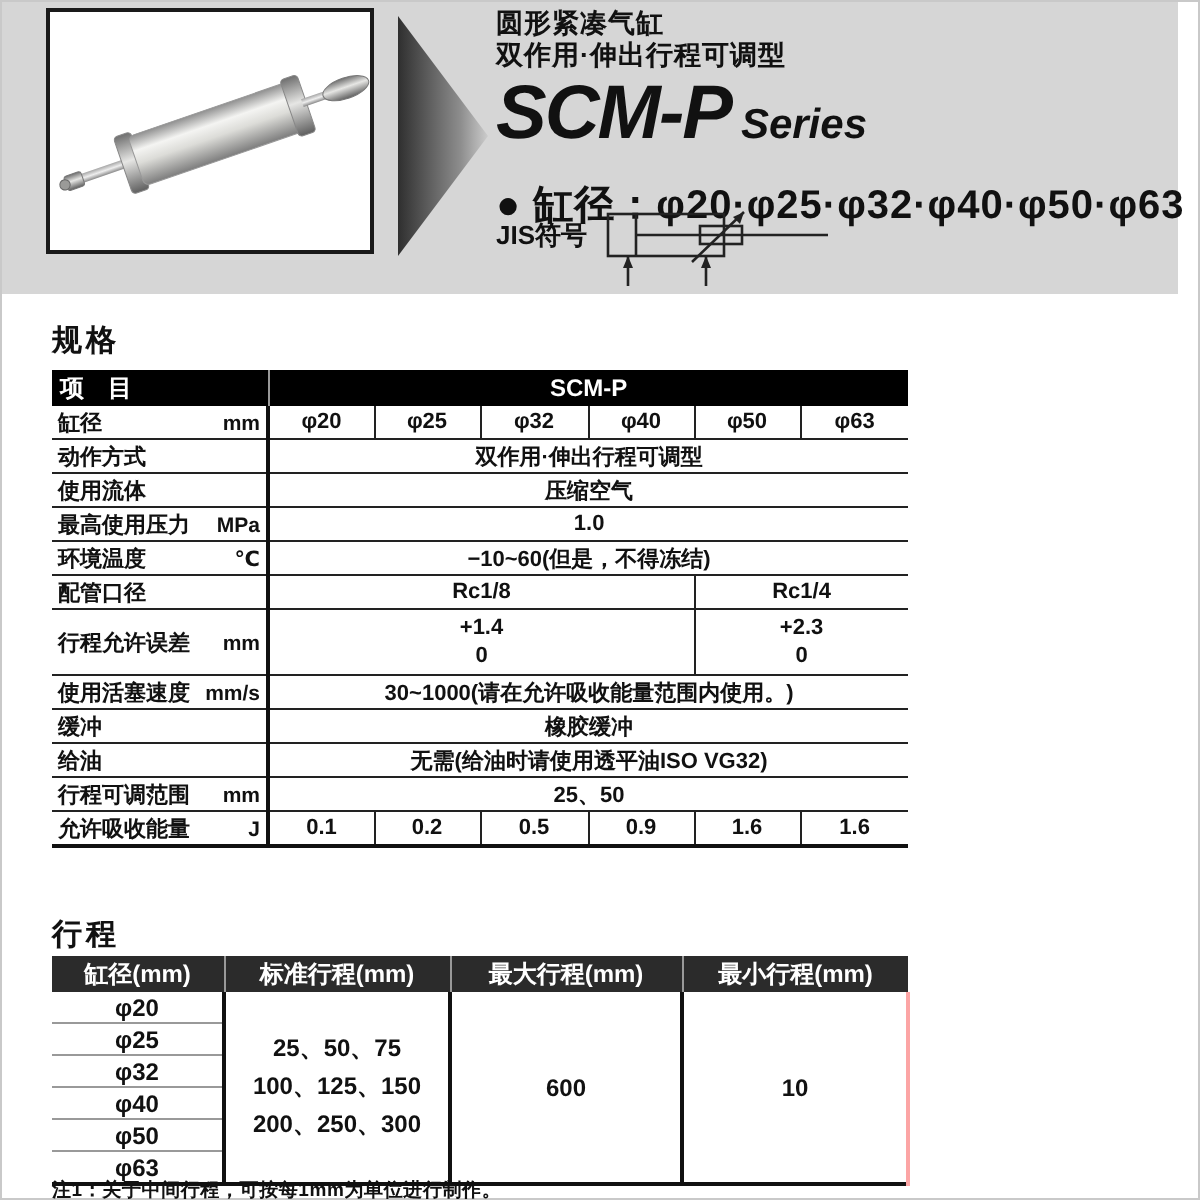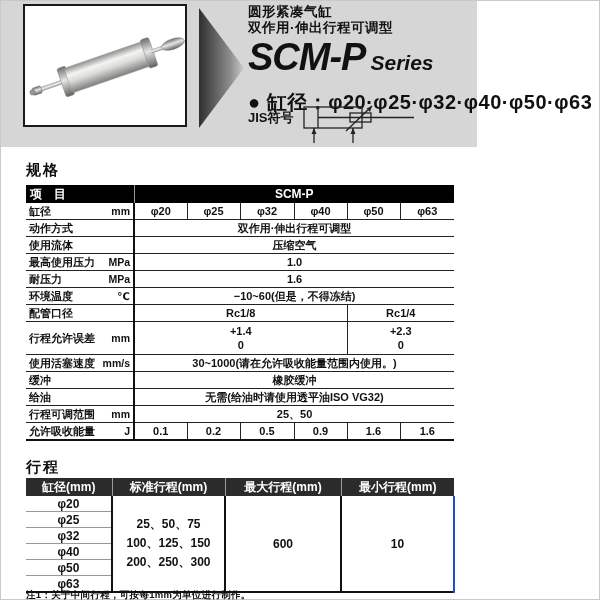--- a/index.html
+++ b/index.html
@@ -1,21 +1,21 @@
 <!DOCTYPE html>
 <html><head>
 <meta charset="utf-8">
 <style>
   html,body{margin:0;padding:0;}
   body{width:600px;height:600px;background:#fff;position:relative;overflow:hidden;
        font-family:"Liberation Sans","DejaVu Sans",sans-serif;color:#111;}
   .page{position:absolute;inset:0;border:1px solid #c9c9c9;box-sizing:border-box;}
 
   
-  .banner{position:absolute;left:0;top:0;width:476px;height:146px;background:#d6d6d6;}
+  .banner{position:absolute;left:0;top:0;width:588px;height:146px;background:#d6d6d6;}
   .photo-box{position:absolute;left:22px;top:3px;width:164px;height:123px;background:#fff;
              border:2px solid #1a1a1a;box-sizing:border-box;overflow:hidden;}
   .arrow-wrap{position:absolute;left:198px;top:7px;width:46px;height:120px;}
   .titles{position:absolute;left:247px;top:3px;width:350px;}
   .t-line{font-size:13.5px;font-weight:bold;line-height:16px;letter-spacing:.5px;}
   .series-line{margin-top:3px;line-height:36px;white-space:nowrap;font-style:italic;}
   .series-name{font-size:38px;font-weight:bold;letter-spacing:-1px;}
   .series-suffix{font-size:21px;font-weight:bold;margin-left:5px;}
   .bore-line{margin-top:6px;font-size:20px;font-weight:bold;letter-spacing:.5px;white-space:nowrap;}
   .jis-label{position:absolute;left:247px;top:108px;font-size:13px;font-weight:bold;}
@@ -41,21 +41,21 @@
   #spec-table td.two{white-space:pre-line;line-height:14px;padding:2px 0;}
 
   
   #stroke-table{position:absolute;left:25px;top:477px;width:428px;border-bottom:2px solid #111;}
   #stroke-table th{background:#2b2b2b;color:#fff;height:18px;font-size:12px;font-weight:bold;padding:0;}
   #stroke-table th + th{border-left:1px solid #999;}
   #stroke-table td{padding:0;font-size:12px;font-weight:bold;text-align:center;vertical-align:middle;}
   #stroke-table td.borecell{height:15px;border-bottom:1px solid #999;}
   #stroke-table tr:last-child td.borecell{border-bottom:none;}
   #stroke-table td.mcell{border-left:2px solid #111;}
-  #stroke-table td.mcell.redge{border-right:2px solid #1d4ed8;}
+  #stroke-table td.mcell.redge{border-right:2px solid #fca5a5;}
   #stroke-table td.pre{white-space:pre-line;line-height:19px;}
 </style>
 </head>
 <body>
 
 <div class="page">
 
   <div class="banner">
 
     <div class="photo-box">
@@ -186,29 +186,20 @@
             <div class="lblwrap">
               <span class="lbl">最高使用压力</span>
               <span class="unit">MPa</span>
             </div>
           </td>
           <td colspan="6">1.0</td>
         </tr>
         <tr>
           <td class="lblcell">
             <div class="lblwrap">
-              <span class="lbl">耐压力</span>
-              <span class="unit">MPa</span>
-            </div>
-          </td>
-          <td colspan="6">1.6</td>
-        </tr>
-        <tr>
-          <td class="lblcell">
-            <div class="lblwrap">
               <span class="lbl">环境温度</span>
               <span class="unit">℃</span>
             </div>
           </td>
           <td colspan="6">−10~60(但是，不得冻结)</td>
         </tr>
         <tr>
           <td class="lblcell">
             <div class="lblwrap">
               <span class="lbl">配管口径</span>

